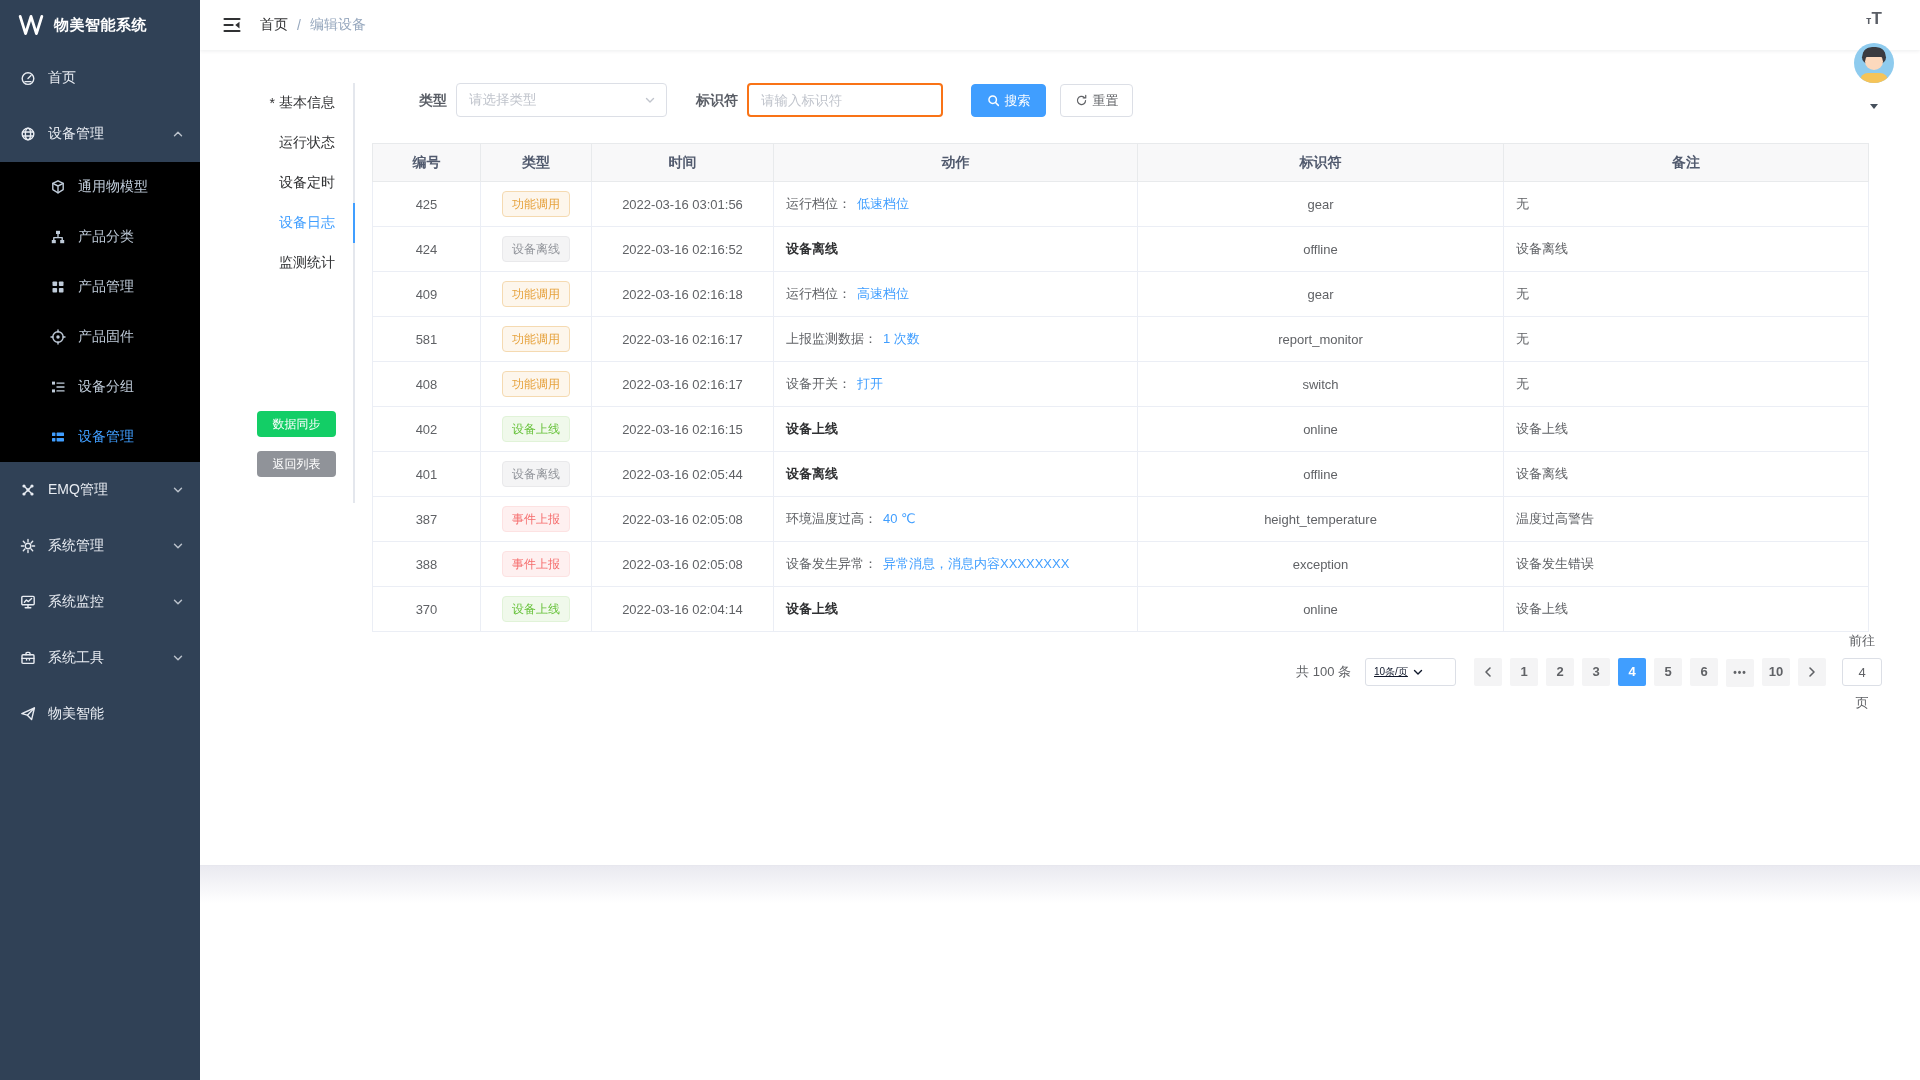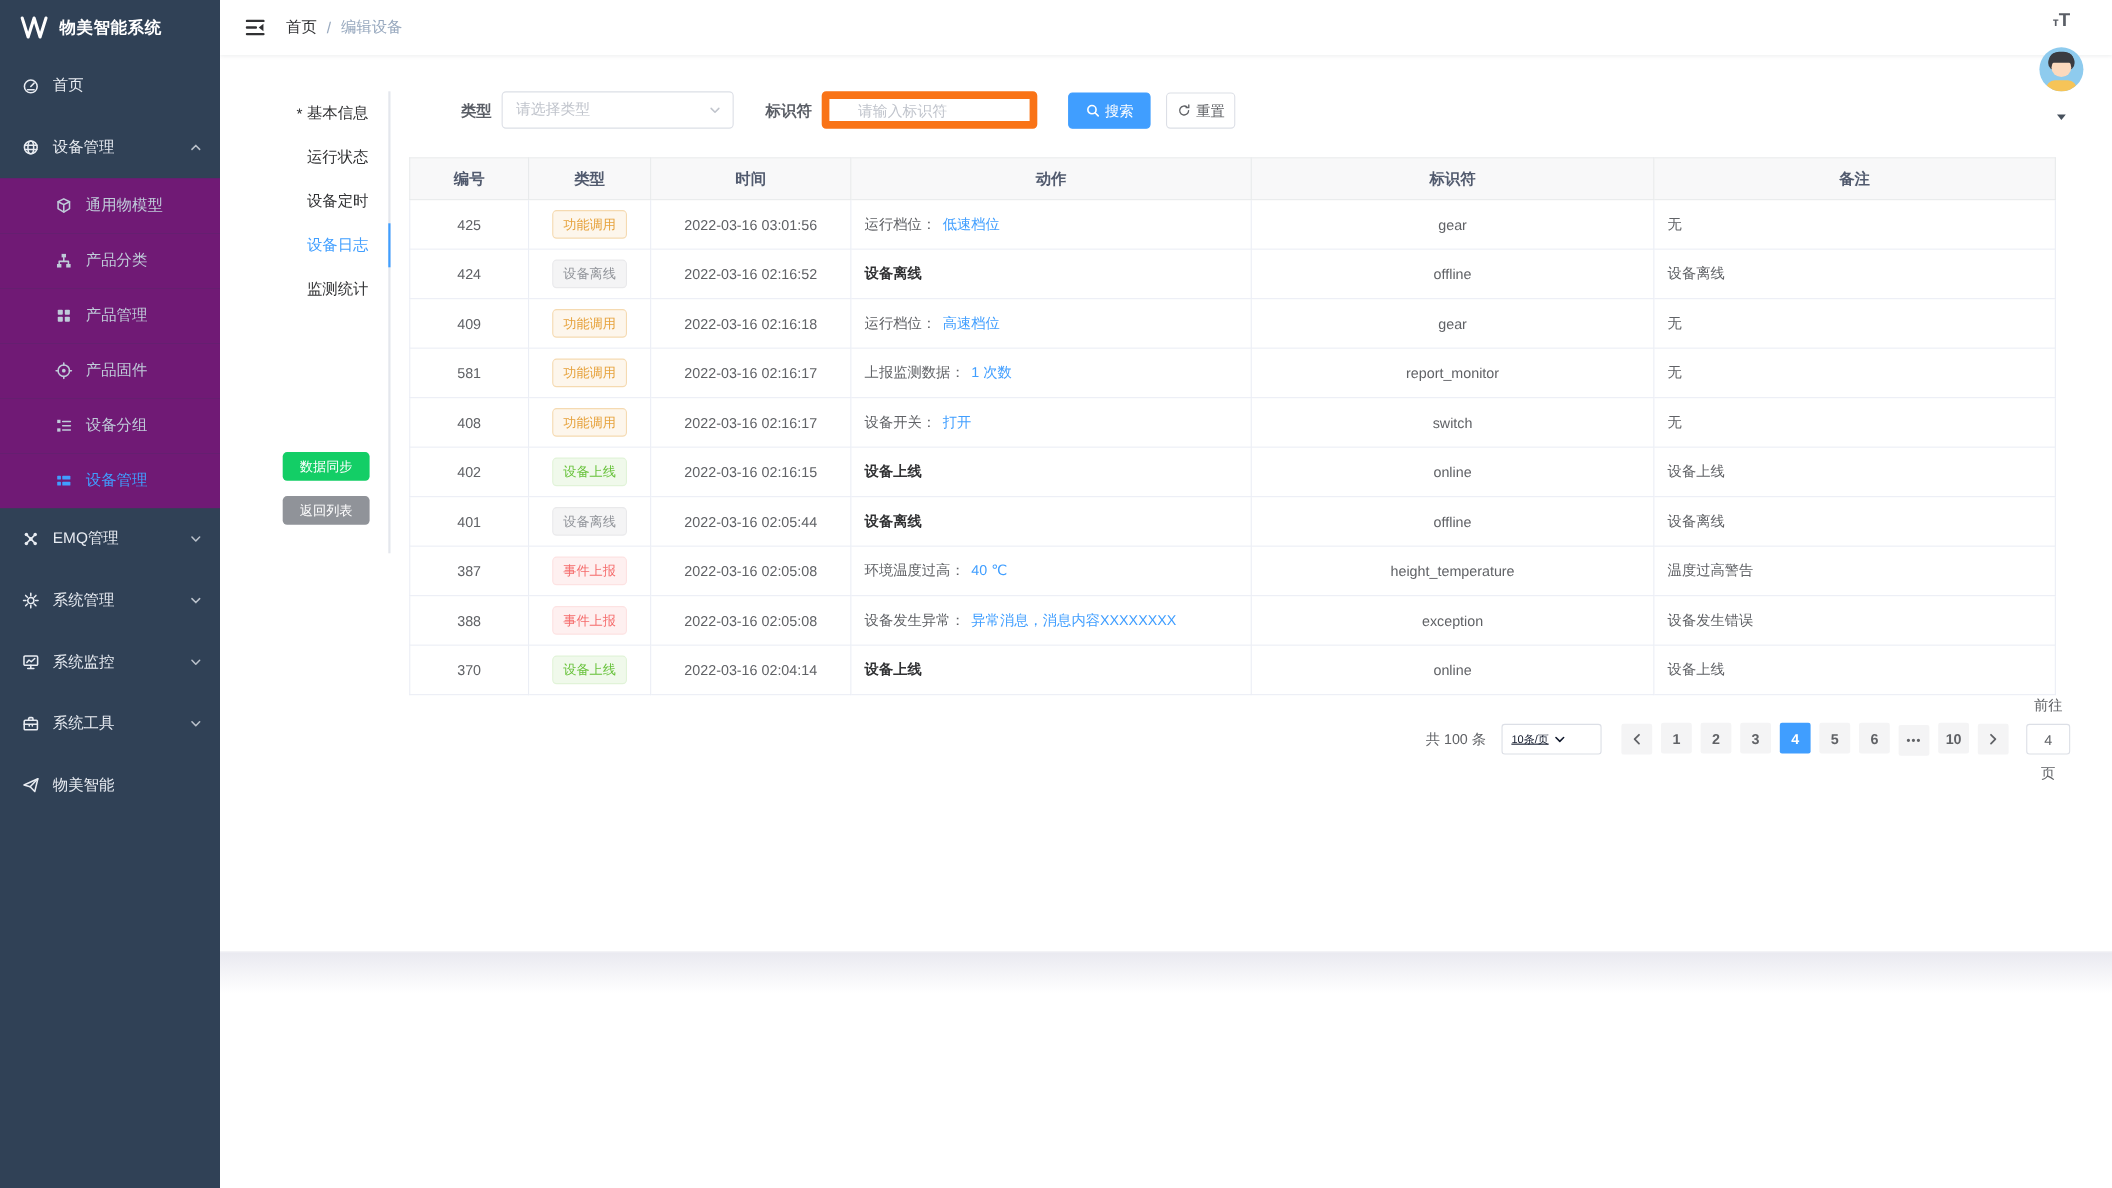--- a/index.html
+++ b/index.html
@@ -8,21 +8,21 @@
 
   
   .sidebar { position:fixed; left:0; top:0; width:200px; height:1080px;
     background:#304156; z-index:20; }
   .logo-bar { height:50px; display:flex; align-items:center; padding-left:18px; gap:10px; }
   .logo-mark { width:26px; height:26px; display:flex; align-items:center; }
   .logo-title { color:#fff; font-size:15px; font-weight:700; letter-spacing:.5px; }
   .menu-item { position:relative; display:flex; align-items:center; gap:12px;
     color:#bfcbd9; font-size:14px; cursor:pointer; }
   .menu-item.top { height:56px; padding-left:20px; color:#e8ecf2; }
-  .menu-item.sub { height:50px; padding-left:50px; background:#701a75; }
+  .menu-item.sub { height:50px; padding-left:50px; background:#000000; }
   .menu-item.sub.active { color:#409EFF; }
   .mi-icon { width:16px; height:16px; display:inline-flex; }
   .mi-icon svg { width:16px; height:16px; }
   .mi-caret { position:absolute; right:16px; top:50%; transform:translateY(-50%);
     width:12px; height:12px; display:inline-flex; opacity:.75; }
   .mi-caret svg { width:12px; height:12px; }
 
   
   .main { margin-left:200px; width:1720px; height:1080px; background:#fff; position:relative; }
 
@@ -78,28 +78,28 @@
     font-size:14px; color:#5a5e66; font-weight:600; }
   .lbl-type { left:219px; }
   .lbl-id { left:496px; }
   .f-select { position:absolute; left:256px; top:33px; width:211px; height:34px;
     border:1px solid #dcdfe6; border-radius:4px; background:#fff; display:flex;
     align-items:center; padding:0 10px 0 12px; cursor:pointer; }
   .f-select .ph { color:#c0c4cc; font-size:13.5px; flex:1; }
   .sel-caret { width:12px; height:12px; display:inline-flex; color:#c0c4cc; }
   .sel-caret svg { width:12px; height:12px; }
   .f-input { position:absolute; left:547px; top:33px; width:196px; height:34px;
-    border:7px solid #f97316; border-radius:4px; padding:0 26px; font-size:13.5px;
+    border:2px solid #f97316; border-radius:4px; padding:0 12px; font-size:13.5px;
     color:#606266; outline:none; font-family:"Liberation Sans","DejaVu Sans",sans-serif; }
   .f-input::placeholder { color:#c0c4cc; }
   .btn { position:absolute; top:34px; height:33px; border-radius:4px; font-size:13px;
     cursor:pointer; display:flex; align-items:center; justify-content:center; gap:5px;
     font-family:"Liberation Sans","DejaVu Sans",sans-serif; }
   .btn-search { left:771px; width:75px; background:#409EFF; border:1px solid #409EFF; color:#fff; }
-  .btn-reset { left:860px; width:63px; background:#fff; border:1px solid #dcdfe6; color:#606266; }
+  .btn-reset { left:860px; width:73px; background:#fff; border:1px solid #dcdfe6; color:#606266; }
   .btn .bico { width:13px; height:13px; display:inline-flex; }
   .btn .bico svg { width:13px; height:13px; }
 
   
   .log-table { position:absolute; left:172px; top:93px; width:1496px;
     border-collapse:collapse; font-size:13px; color:#606266; table-layout:fixed; }
   .log-table th { background:#f8f8f9; color:#515a6e; font-weight:700; font-size:14px;
     height:38px; border:1px solid #e8eaec; text-align:center; }
   .log-table td { height:45px; border:1px solid #ebeef5; text-align:center; background:#fff; }
   td.c-action, td.c-remark { text-align:left; padding-left:12px; }

